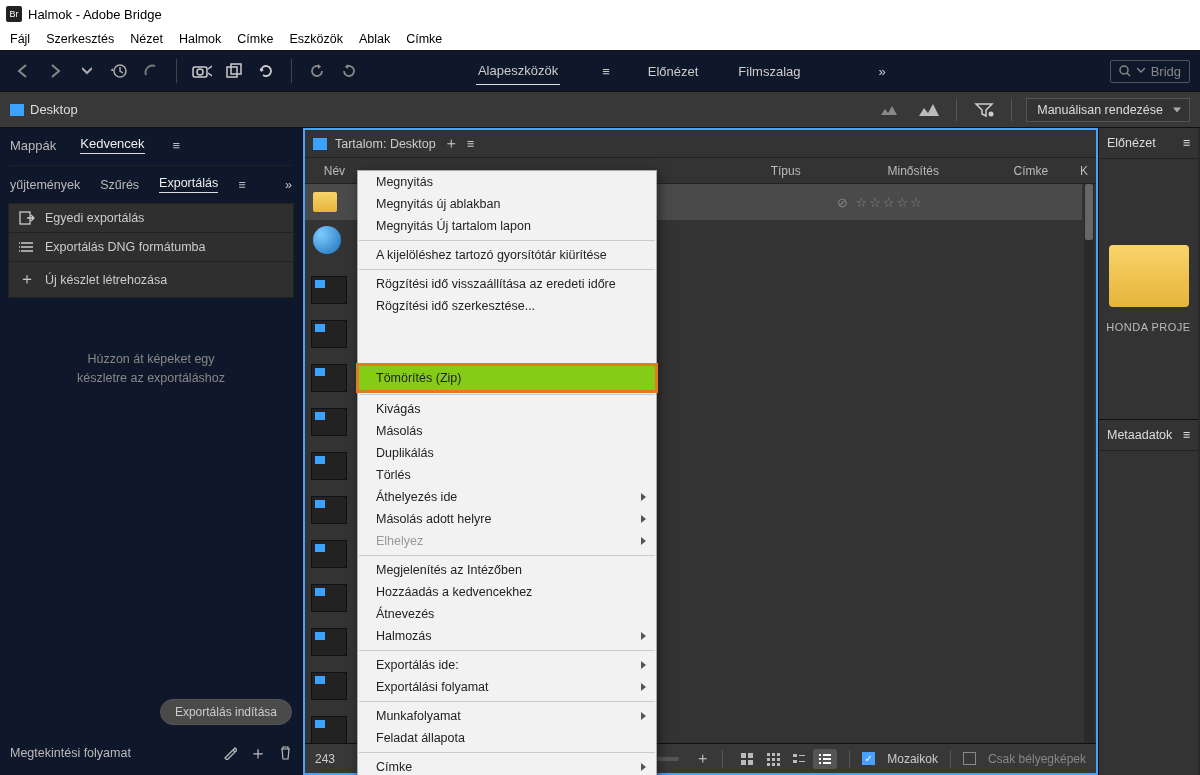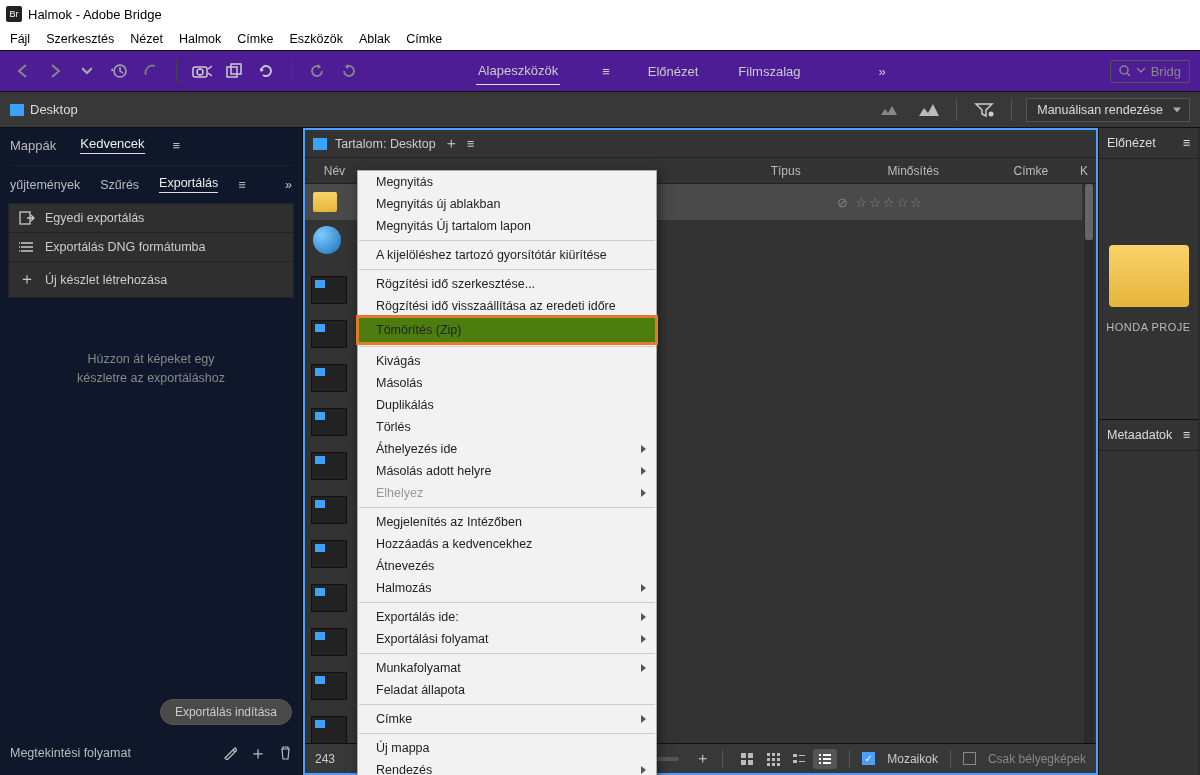--- a/index.html
+++ b/index.html
@@ -1,21 +1,21 @@
 <!DOCTYPE html>
 <html><head>
 <meta charset="utf-8">
 <style>
 * { margin: 0; padding: 0; box-sizing: border-box; font-family: "Segoe UI", Tahoma, sans-serif; }
 html, body { width: 1200px; height: 775px; overflow: hidden; background: #2a2a2a; color: #ccc; font-size: 13px; user-select: none; }
 .titlebar { height: 28px; background: #fff; color: #000; display: flex; align-items: center; padding: 0 6px; gap: 6px; }
 .titlebar .logo { width: 16px; height: 16px; background: #222; border-radius: 2px; color: #fff; font-size: 9px; display: flex; align-items: center; justify-content: center; }
 .menubar { height: 22px; background: #fff; color: #000; display: flex; align-items: center; padding: 0 4px; gap: 4px; font-size: 12.5px; }
 .menubar span { padding: 2px 6px; cursor: default; }
-.toolbar { height: 42px; background: #4c1d95; border-top: 1px solid #111; border-bottom: 1px solid #111; display: flex; align-items: center; padding: 0 10px; gap: 6px; }
+.toolbar { height: 42px; background: #0f172a; border-top: 1px solid #111; border-bottom: 1px solid #111; display: flex; align-items: center; padding: 0 10px; gap: 6px; }
 .tb-btn { width: 26px; height: 26px; display: flex; align-items: center; justify-content: center; color: #aaa; }
 .tb-sep { width: 1px; height: 24px; background: #444; margin: 0 6px; }
 .wspace { display: flex; align-items: center; gap: 36px; margin-left: auto; margin-right: auto; color: #ccc; font-size: 13px; }
 .ws-item { padding: 6px 2px; }
 .ws-item.active { border-bottom: 1px solid #ddd; }
 .ws-menu { margin-left: 6px; }
 .right-tb { margin-left: auto; display: flex; align-items: center; gap: 10px; }
 .search-box { display: flex; align-items: center; gap: 6px; border: 1px solid #555; padding: 3px 8px; color: #888; border-radius: 2px; }
 .locbar { height: 36px; background: #383838; border-bottom: 1px solid #111; display: flex; align-items: center; padding: 0 10px; gap: 8px; }
 .desktop-chip { display: flex; align-items: center; gap: 6px; color: #ddd; }
@@ -64,21 +64,21 @@
 .right-pane { width: 100px; background: #333; border-left: 1px solid #111; display: flex; flex-direction: column; }
 .right-hdr { display: flex; align-items: center; justify-content: space-between; padding: 8px 8px; font-size: 12.5px; color: #ddd; border-bottom: 1px solid #222; }
 .preview-box { flex: 0 0 260px; display: flex; flex-direction: column; align-items: center; justify-content: center; overflow: hidden; }
 .folder-big { width: 80px; height: 62px; background: linear-gradient(#f9d36b,#e6b53a); border-radius: 4px; margin-bottom: 14px; }
 .caption { color: #bbb; font-size: 11px; letter-spacing: 0.5px; }
 .ctx-menu { position: absolute; left: 357px; top: 170px; width: 300px; background: #f2f2f2; color: #222; border: 1px solid #aaa; box-shadow: 2px 3px 10px rgba(0,0,0,0.5); font-size: 12.5px; z-index: 50; }
 .ctx-item { padding: 4px 18px; position: relative; }
 .ctx-item.disabled { color: #999; }
 .ctx-item.sub::after { content: ""; position: absolute; right: 10px; top: 50%; transform: translateY(-50%); border-top: 4px solid transparent; border-bottom: 4px solid transparent; border-left: 5px solid #555; }
 .ctx-sep { height: 1px; background: #ccc; margin: 3px 1px; }
-.ctx-item.hl { background: #4d7c0f; }
+.ctx-item.hl { background: #84cc16; margin-top: 48px; }
 .ctx-item.boxed { outline: 3px solid #e07b2a; outline-offset: -1px; padding-top: 6px; padding-bottom: 6px; }
 svg { display: block; }
 </style>
 </head>
 <body>
 
 <div class="titlebar">
   <div class="logo">Br</div>
   <span>Halmok - Adobe Bridge</span>
 </div>
@@ -375,22 +375,22 @@
   </div>
 </div>
 
 <div class="ctx-menu" id="ctx">
     <div class="ctx-item">Megnyitás</div>
     <div class="ctx-item">Megnyitás új ablakban</div>
     <div class="ctx-item">Megnyitás Új tartalom lapon</div>
     <div class="ctx-sep"></div>
     <div class="ctx-item">A kijelöléshez tartozó gyorsítótár kiürítése</div>
     <div class="ctx-sep"></div>
+    <div class="ctx-item">Rögzítési idő visszaállítása az eredeti időre</div>
     <div class="ctx-item">Rögzítési idő szerkesztése...</div>
-    <div class="ctx-item">Rögzítési idő visszaállítása az eredeti időre</div>
     <div class="ctx-item hl boxed">Tömörítés (Zip)</div>
     <div class="ctx-sep"></div>
     <div class="ctx-item">Kivágás</div>
     <div class="ctx-item">Másolás</div>
     <div class="ctx-item">Duplikálás</div>
     <div class="ctx-item">Törlés</div>
     <div class="ctx-item sub">Áthelyezés ide</div>
     <div class="ctx-item sub">Másolás adott helyre</div>
     <div class="ctx-item sub disabled">Elhelyez</div>
     <div class="ctx-sep"></div>

